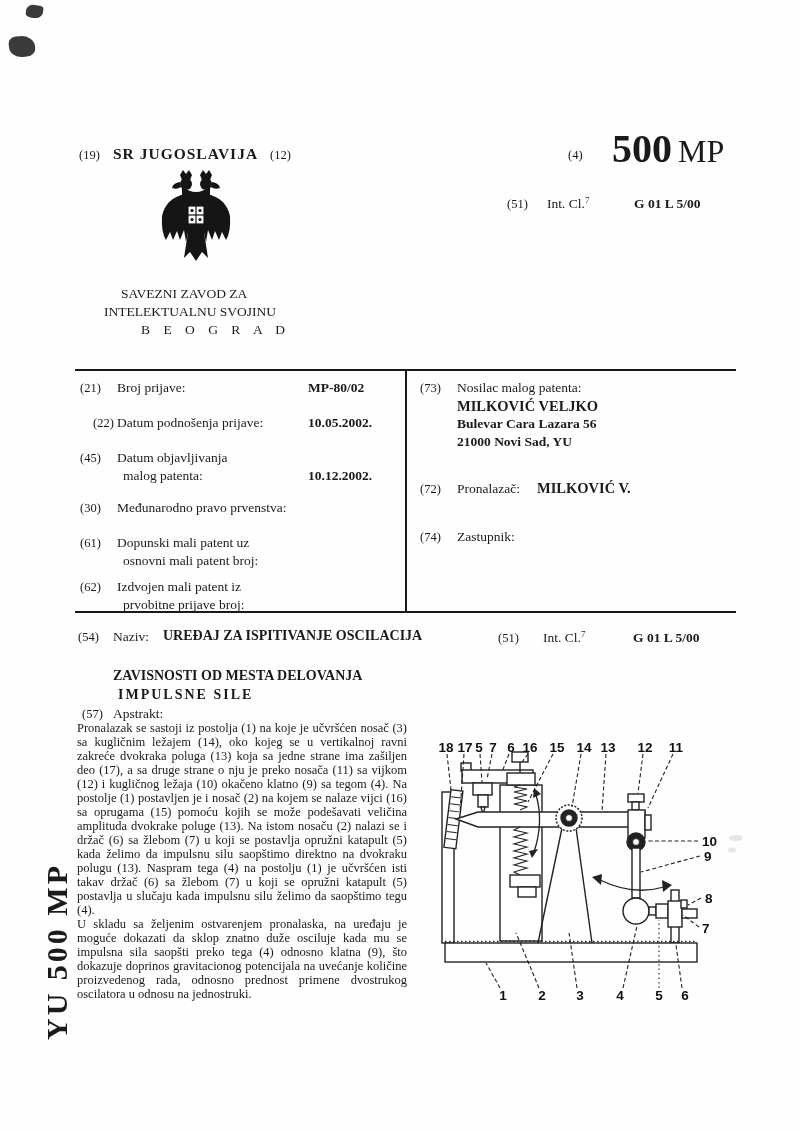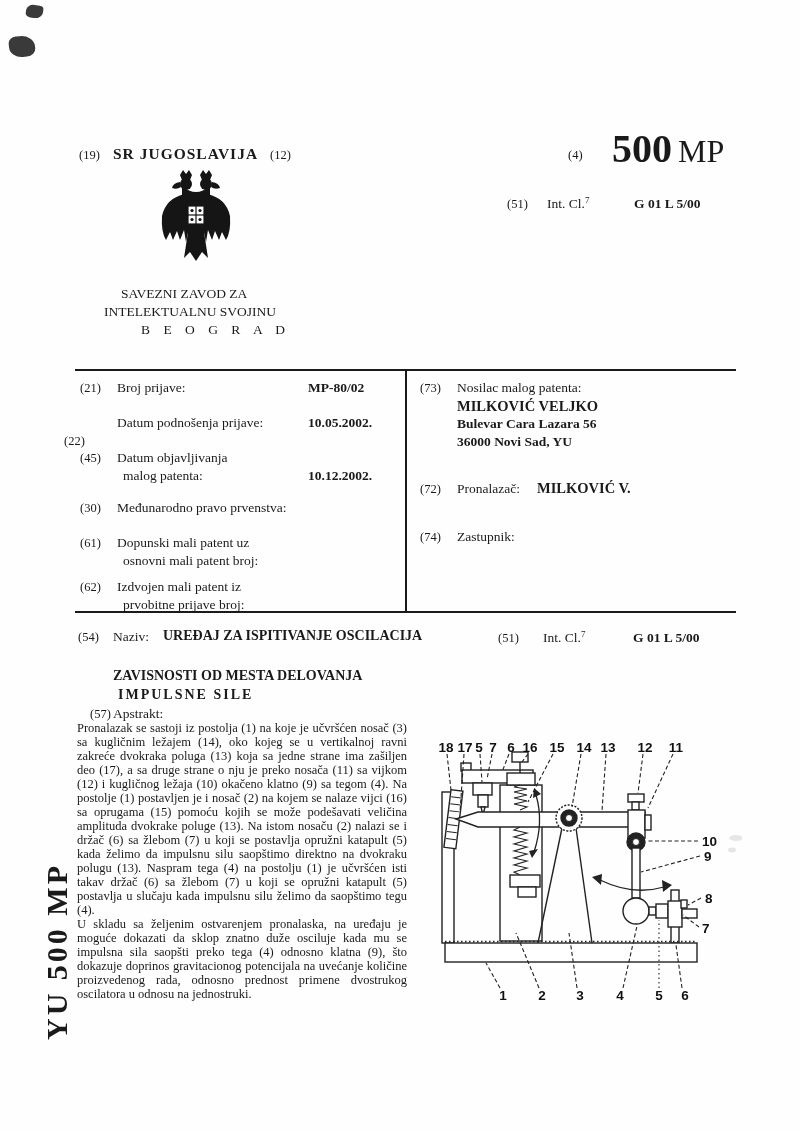--- a/index.html
+++ b/index.html
@@ -65,21 +65,21 @@
   <span class="abs lbl" style="left:141px;top:323px;letter-spacing:5px;">B E O G R A D</span>
 
   <div class="rule" style="left:75px;top:369px;width:661px;height:2px;"></div>
   <div class="rule" style="left:405px;top:369px;width:2px;height:244px;"></div>
   <div class="rule" style="left:75px;top:611px;width:661px;height:2px;"></div>
 
   <span class="abs code" style="left:80px;top:382px;">(21)</span>
   <span class="abs lbl" style="left:117px;top:381px;">Broj prijave:</span>
   <span class="abs val" style="left:308px;top:381px;">MP-80/02</span>
 
-  <span class="abs code" style="left:64px;top:417px;margin-top:18px;">(22)</span>
+  <span class="abs code" style="left:93px;top:417px;">(22)</span>
   <span class="abs lbl" style="left:117px;top:416px;">Datum podnošenja prijave:</span>
   <span class="abs val" style="left:308px;top:416px;">10.05.2002.</span>
 
   <span class="abs code" style="left:80px;top:452px;">(45)</span>
   <span class="abs lbl" style="left:117px;top:451px;">Datum objavljivanja</span>
   <span class="abs lbl" style="left:123px;top:469px;">malog patenta:</span>
   <span class="abs val" style="left:308px;top:469px;">10.12.2002.</span>
 
   <span class="abs code" style="left:80px;top:502px;">(30)</span>
   <span class="abs lbl" style="left:117px;top:501px;">Međunarodno pravo prvenstva:</span>
@@ -89,40 +89,40 @@
   <span class="abs lbl" style="left:123px;top:554px;">osnovni mali patent broj:</span>
 
   <span class="abs code" style="left:80px;top:581px;">(62)</span>
   <span class="abs lbl" style="left:117px;top:580px;">Izdvojen mali patent iz</span>
   <span class="abs lbl" style="left:123px;top:598px;">prvobitne prijave broj:</span>
 
   <span class="abs code" style="left:420px;top:382px;">(73)</span>
   <span class="abs lbl" style="left:457px;top:381px;">Nosilac malog patenta:</span>
   <span class="abs val" style="left:457px;top:399px;font-size:14.5px;">MILKOVIĆ VELJKO</span>
   <span class="abs val" style="left:457px;top:417px;">Bulevar Cara Lazara 56</span>
-  <span class="abs val" style="left:457px;top:435px;">36000 Novi Sad, YU</span>
+  <span class="abs val" style="left:457px;top:435px;">21000 Novi Sad, YU</span>
 
   <span class="abs code" style="left:420px;top:483px;">(72)</span>
   <span class="abs lbl" style="left:457px;top:482px;">Pronalazač:</span>
   <span class="abs val" style="left:537px;top:481px;font-size:14.5px;">MILKOVIĆ V.</span>
 
   <span class="abs code" style="left:420px;top:531px;">(74)</span>
   <span class="abs lbl" style="left:457px;top:530px;">Zastupnik:</span>
 
   <span class="abs code" style="left:78px;top:631px;">(54)</span>
   <span class="abs lbl" style="left:113px;top:630px;">Naziv:</span>
   <span class="abs val" style="left:163px;top:629px;font-size:14px;">UREĐAJ ZA ISPITIVANJE OSCILACIJA</span>
   <span class="abs val" style="left:113px;top:669px;font-size:14px;">ZAVISNOSTI OD MESTA DELOVANJA</span>
   <span class="abs val" style="left:118px;top:688px;font-size:14px;letter-spacing:2px;">IMPULSNE SILE</span>
 
   <span class="abs code" style="left:498px;top:632px;">(51)</span>
   <span class="abs lbl" style="left:543px;top:631px;"><span>Int. Cl.</span><sup>7</sup></span>
   <span class="abs val" style="left:633px;top:631px;">G 01 L 5/00</span>
 
-  <span class="abs code" style="left:78px;top:708px;padding-left:12px;">(57)</span>
+  <span class="abs code" style="left:70px;top:708px;padding-left:12px;">(57)</span>
   <span class="abs lbl" style="left:113px;top:707px;">Apstrakt:</span>
   <div class="abstract">
     <p>Pronalazak se sastoji iz postolja (1) na koje je učvršćen nosač (3) sa kugličnim ležajem (14), oko kojeg se u vertikalnoj ravni zakreće dvokraka poluga (13) koja sa jedne strane ima zašiljen deo (17), a sa druge strane o nju je preko nosača (11) sa vijkom (12) i kugličnog ležaja (10) okačeno klatno (9) sa tegom (4). Na postolje (1) postavljen je i nosač (2) na kojem se nalaze vijci (16) sa oprugama (15) pomoću kojih se može podešavati veličina amplituda dvokrake poluge (13). Na istom nosaču (2) nalazi se i držač (6) sa žlebom (7) u koji se postavlja opružni katapult (5) kada želimo da impulsnu silu saopštimo direktno na dvokraku polugu (13). Naspram tega (4) na postolju (1) je učvršćen isti takav držač (6) sa žlebom (7) u koji se opružni katapult (5) postavlja u slučaju kada impulsnu silu želimo da saopštimo tegu (4).</p>
     <p>U skladu sa željenim ostvarenjem pronalaska, na uređaju je moguće dokazati da sklop znatno duže osciluje kada mu se impulsna sila saopšti preko tega (4) odnosno klatna (9), što dokazuje doprinos gravitacionog potencijala na uvećanje količine proizvedenog rada, odnosno prednost primene dvostrukog oscilatora u odnosu na jednostruki.</p>
   </div>
 
   <div class="sideways">YU 500 MP</div>
 
   <svg class="abs" style="left:430px;top:728px;" width="312" height="282" viewBox="0 0 312 282">
     <g stroke="#222" stroke-width="1.4" fill="#fff">

